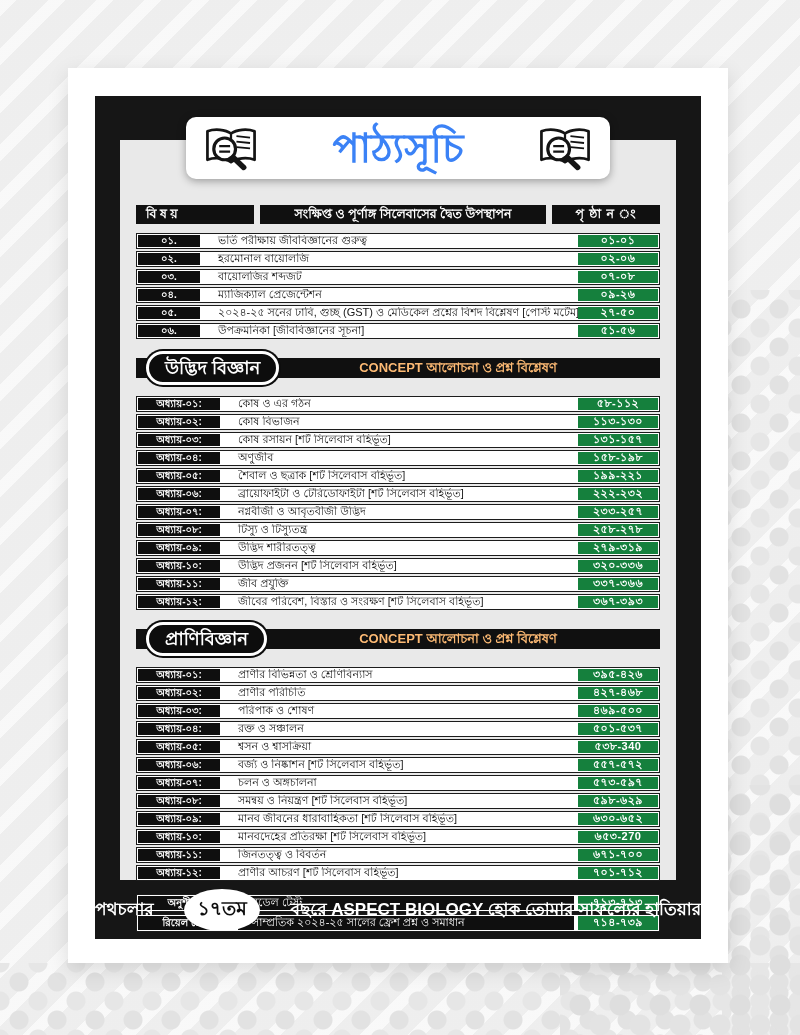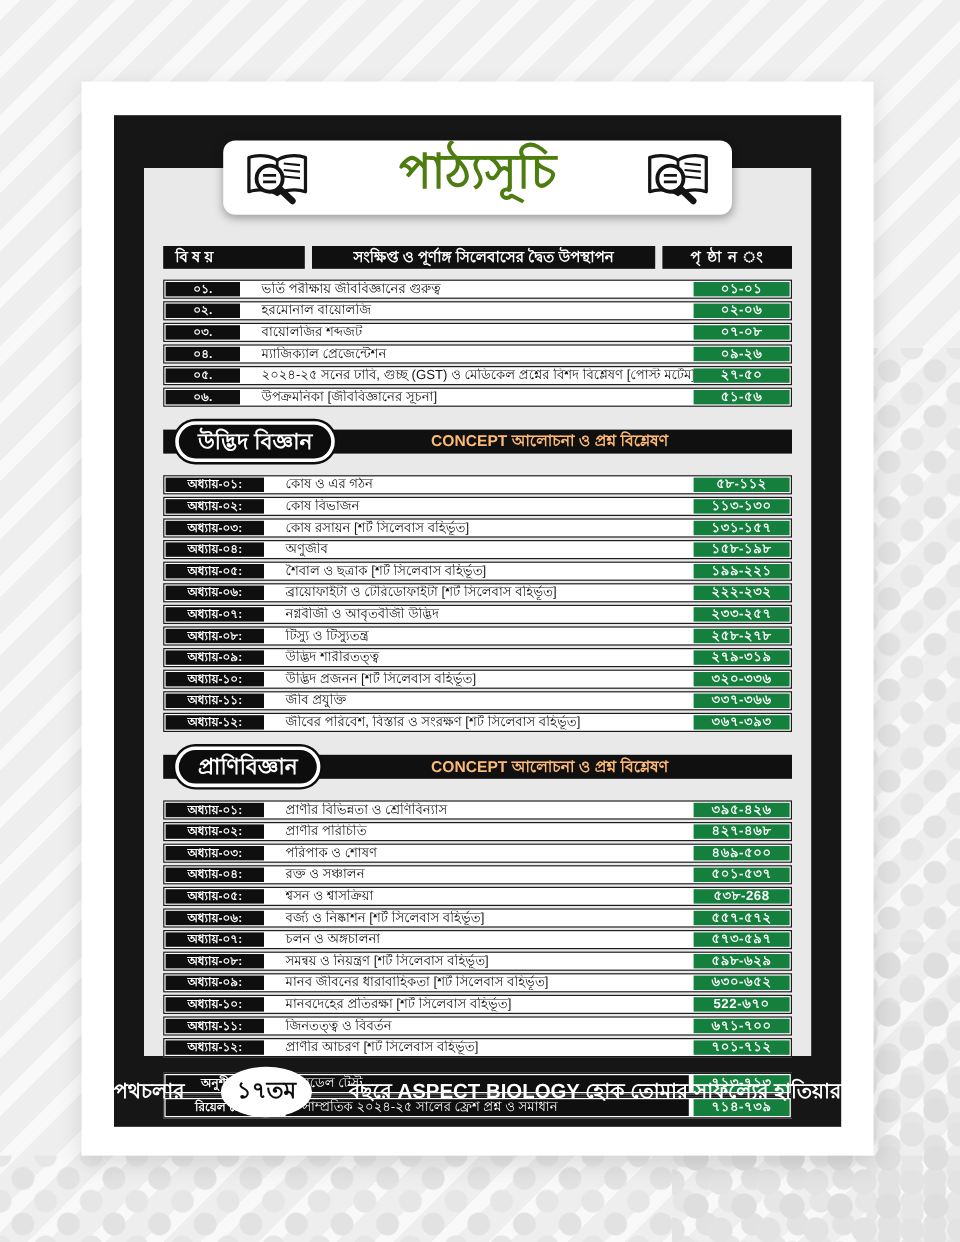--- a/index.html
+++ b/index.html
@@ -25,21 +25,21 @@
 
   .card{position:absolute;left:68px;top:68px;width:660px;height:895px;background:#ffffff;
     box-shadow:0 6px 20px rgba(0,0,0,.12);}
   .frame{position:absolute;left:27px;top:28px;width:606px;height:843px;background:#161616;}
   .panel{position:absolute;left:25px;top:44px;width:556px;height:740px;background:#e9e9e9;}
   .content{margin:65px 16px 0 16px;}
 
   .titlebox{position:absolute;left:50%;transform:translateX(-50%);top:21px;width:424px;height:62px;
     background:#ffffff;border-radius:10px;display:flex;align-items:center;justify-content:space-between;
     padding:0 16px;box-shadow:0 2px 8px rgba(0,0,0,.35);box-sizing:border-box;}
-  .page-title{font-size:40px;font-weight:bold;color:#4d7c0f;line-height:1;font-family:Liberation Mono, monospace;}
+  .page-title{font-size:40px;font-weight:bold;color:#3b82f6;line-height:1;}
   .book-icon{width:58px;height:46px;flex:0 0 auto;}
 
   .thead{display:flex;gap:6px;height:19px;margin-bottom:9px;}
   .thead>div{background:#101010;color:#fff;font-weight:bold;font-size:12.5px;
     display:flex;align-items:center;box-sizing:border-box;}
   .th-subject{width:118px;padding-left:10px;}
   .th-middle{flex:1;justify-content:center;}
   .th-pages{width:108px;justify-content:center;letter-spacing:1px;}
 
   .row{display:flex;align-items:stretch;background:#fff;border:1px solid #1c1c1c;
@@ -233,21 +233,21 @@
 
   <div class="row">
     <div class="cell-label lbl-ch">অধ্যায়-০৪:</div>
     <div class="cell-topic">রক্ত ও সঞ্চালন</div>
     <div class="cell-pages">৫০১-৫৩৭</div>
   </div>
 
   <div class="row">
     <div class="cell-label lbl-ch">অধ্যায়-০৫:</div>
     <div class="cell-topic">শ্বসন ও শ্বাসক্রিয়া</div>
-    <div class="cell-pages">৫৩৮-268</div>
+    <div class="cell-pages">৫৩৮-340</div>
   </div>
 
   <div class="row">
     <div class="cell-label lbl-ch">অধ্যায়-০৬:</div>
     <div class="cell-topic">বর্জ্য ও নিষ্কাশন [শর্ট সিলেবাস বহির্ভূত]</div>
     <div class="cell-pages">৫৫৭-৫৭২</div>
   </div>
 
   <div class="row">
     <div class="cell-label lbl-ch">অধ্যায়-০৭:</div>
@@ -263,21 +263,21 @@
 
   <div class="row">
     <div class="cell-label lbl-ch">অধ্যায়-০৯:</div>
     <div class="cell-topic">মানব জীবনের ধারাবাহিকতা [শর্ট সিলেবাস বহির্ভূত]</div>
     <div class="cell-pages">৬৩০-৬৫২</div>
   </div>
 
   <div class="row">
     <div class="cell-label lbl-ch">অধ্যায়-১০:</div>
     <div class="cell-topic">মানবদেহের প্রতিরক্ষা [শর্ট সিলেবাস বহির্ভূত]</div>
-    <div class="cell-pages">522-৬৭০</div>
+    <div class="cell-pages">৬৫৩-270</div>
   </div>
 
   <div class="row">
     <div class="cell-label lbl-ch">অধ্যায়-১১:</div>
     <div class="cell-topic">জিনতত্ত্ব ও বিবর্তন</div>
     <div class="cell-pages">৬৭১-৭০০</div>
   </div>
 
   <div class="row">
     <div class="cell-label lbl-ch">অধ্যায়-১২:</div>

